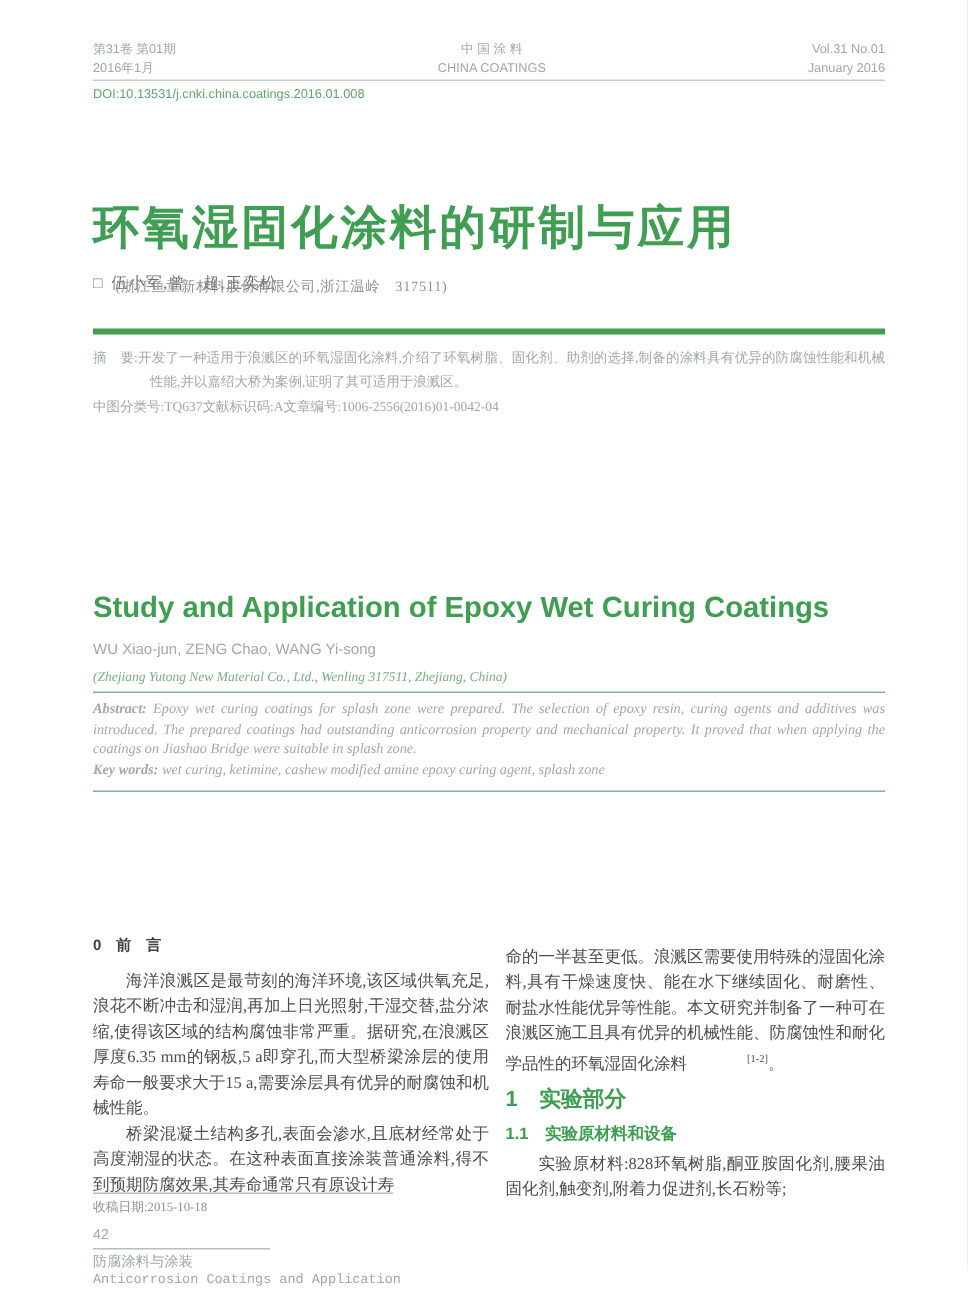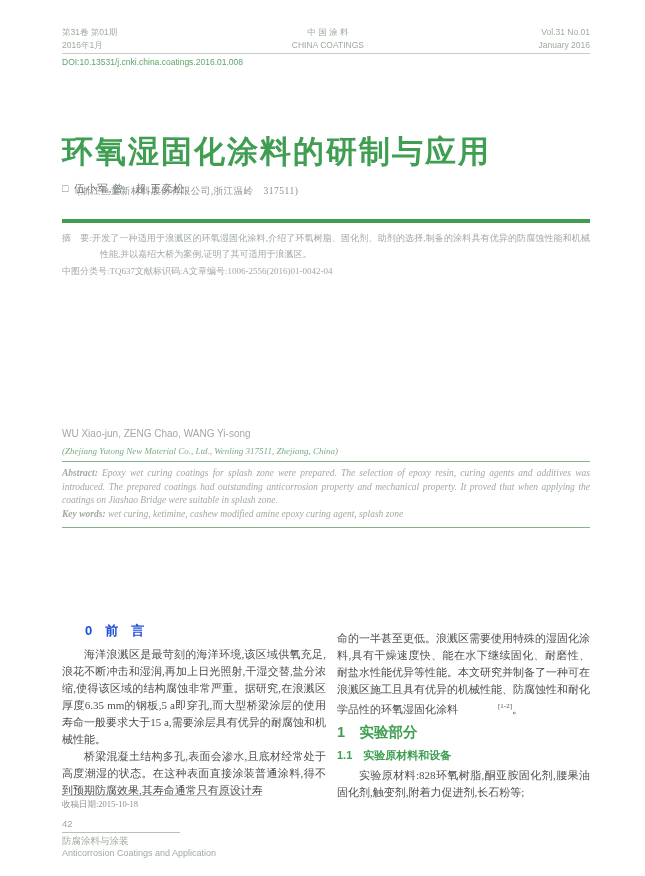--- a/index.html
+++ b/index.html
@@ -68,21 +68,21 @@
     padding:5px 0 6px 0;
     font-size:9.5px; line-height:13.5px; color:#a0aaa2; text-align:justify;font-style:italic;
   }
   .abstract-en .lbl { font-weight:bold; }
   
   .col { position:absolute; text-align:justify; font-size:11px; line-height:17px; color:#4c4f4c; }
   .col-left  { top:622px; left:62px;  width:264px; }
   .col-right { top:630px; left:337px; width:253px; }
   .h-sec0 {
     font-family:"Liberation Sans","DejaVu Sans",sans-serif;
-    font-size:13px; font-weight:bold; color:#1d4ed8; margin-bottom:7px;margin-left:23px;
+    font-size:10px; font-weight:bold; color:#404040; margin-bottom:7px;
   }
   .h-sec1 {
     font-family:"Liberation Sans","DejaVu Sans",sans-serif;
     font-size:14.5px; font-weight:bold; color:#3f9e52; margin-top:6px;
   }
   .h-sec11 {
     font-family:Liberation Sans, sans-serif;
     font-size:11px; font-weight:bold; color:#3f9e52; margin-top:6px; margin-bottom:3px;
   }
   .col p.indent { text-indent:2em; }
@@ -94,21 +94,21 @@
   
   .page-num {
     position:absolute; top:818px; left:62px;
     font-family:"Liberation Sans","DejaVu Sans",sans-serif;
     font-size:9.5px; color:#9dab9f;
   }
   .footer-rule { position:absolute; top:832px; left:62px; width:118px; border-top:1px solid #b7bfb7; }
   .journal-cn-footer { position:absolute; top:835px; left:62px; font-size:9.5px; color:#9dab9f; }
   .journal-en-footer {
     position:absolute; top:848px; left:62px;
-    font-family:Liberation Sans, sans-serif;
+    font-family:Liberation Mono, monospace;
     font-size:9px; color:#9dab9f;
   }
 </style>
 </head>
 <body>
 
 <div class="page">
 
   <div class="masthead">
     <div class="mh-left">
@@ -138,20 +138,21 @@
 
   <div class="abstract-cn">
     <p class="abs-p"><span>摘　要:</span><span>开发了一种适用于浪溅区的环氧湿固化涂料,介绍了环氧树脂、固化剂、助剂的选择,制备的涂料具有优异的防腐蚀性能和机械性能,并以嘉绍大桥为案例,证明了其可适用于浪溅区。</span></p>
     <div class="clc-row">
       <span>中图分类号:TQ637</span>
       <span>文献标识码:A</span>
       <span>文章编号:1006-2556(2016)01-0042-04</span>
     </div>
   </div>
 
+  <h2 class="title-en">Study and Application of Epoxy Wet Curing Coatings</h2>
   <div class="authors-en">WU Xiao-jun, ZENG Chao, WANG Yi-song</div>
   <div class="affil-en">(Zhejiang Yutong New Material Co., Ltd., Wenling 317511, Zhejiang, China)</div>
 
   <div class="abstract-en">
     <p><span class="lbl">Abstract:</span><span> Epoxy wet curing coatings for splash zone were prepared. The selection of epoxy resin, curing agents and additives was introduced. The prepared coatings had outstanding anticorrosion property and mechanical property. It proved that when applying the coatings on Jiashao Bridge were suitable in splash zone.</span></p>
     <p><span class="lbl">Key words:</span><span> wet curing, ketimine, cashew modified amine epoxy curing agent, splash zone</span></p>
   </div>
 
   <div class="col col-left">
     <div class="h-sec0">0　前　言</div>

